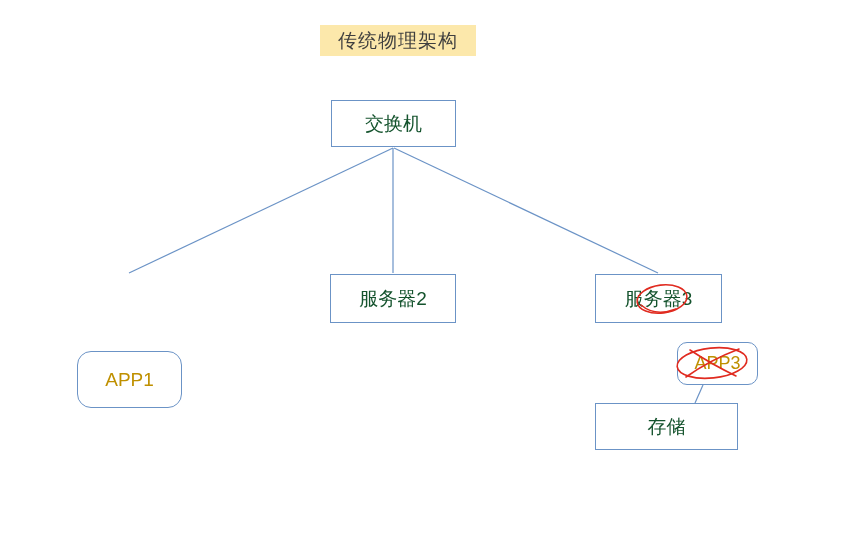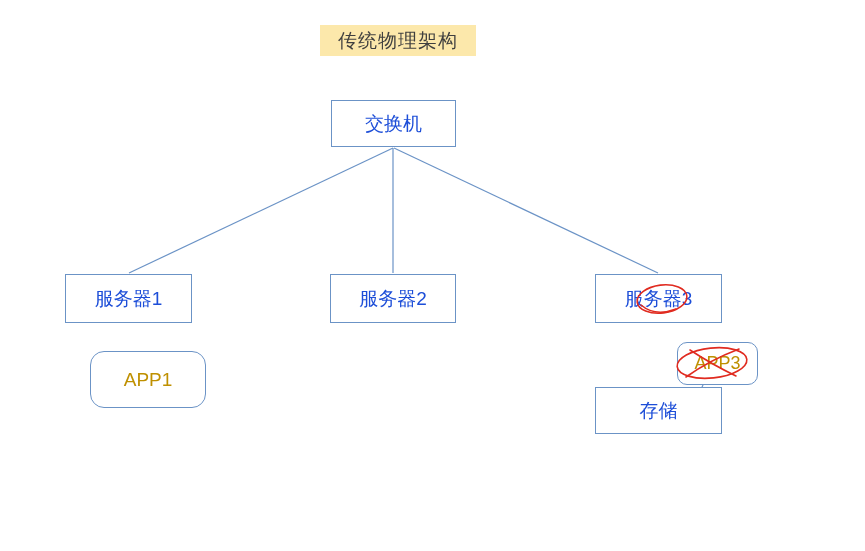--- a/index.html
+++ b/index.html
@@ -20,38 +20,38 @@
     background: #fce8ab;
     color: #3f3f3f;
     font-size: 19px;
     display: flex; align-items: center; justify-content: center;
     letter-spacing: 1px;
   }
   .node {
     position: absolute;
     background: #ffffff;
     border: 1px solid #6b93c6;
-    color: #1d4ed8;
+    color: #14532d;
     font-size: 19px;
     display: flex; align-items: center; justify-content: center;
   }
   .rect-node { border-radius: 0; }
   .app-node {
     border-radius: 14px;
     color: #bf9000;
     font-size: 19px;
   }
   #node-switch  { left: 331px; top: 100px; width: 125px; height: 47px; }
   #node-server1 { left: 65px;  top: 274px; width: 127px; height: 49px; }
   #node-server2 { left: 330px; top: 274px; width: 126px; height: 49px; }
   #node-server3 { left: 595px; top: 274px; width: 127px; height: 49px; }
-  #node-app1    { left: 90px;  top: 351px; width: 116px; height: 57px; }
+  #node-app1    { left: 77px;  top: 351px; width: 105px; height: 57px; }
   #node-app2    { left: 341px; top: 351px; width: 104px; height: 57px; }
   #node-app3    { left: 677px; top: 342px; width: 81px;  height: 43px; border-radius: 10px; font-size: 18px; }
-  #node-storage { left: 595px; top: 387px; width: 127px; height: 47px; }
+  #node-storage { left: 595px; top: 403px; width: 143px; height: 47px; }
   svg.overlay {
     position: absolute;
     left: 0; top: 0;
     width: 865px; height: 551px;
     pointer-events: none;
   }
   .connector { stroke: #6b93c6; stroke-width: 1.2; fill: none; }
   .scribble  { stroke: #e02b20; stroke-width: 1.6; fill: none; stroke-linecap: round; }
 </style>
 </head>
@@ -62,21 +62,20 @@
   <svg class="overlay" viewBox="0 0 865 551">
     <line class="connector" x1="393" y1="148" x2="129" y2="273"></line>
     <line class="connector" x1="393" y1="148" x2="393" y2="273"></line>
     <line class="connector" x1="394" y1="148" x2="658" y2="273"></line>
     <line class="connector" x1="703" y1="385" x2="695" y2="403"></line>
   </svg>
 
   <div class="title">传统物理架构</div>
 
   <div class="node rect-node" id="node-switch">交换机</div>
-  <div class="node rect-node" id="node-server1">服务器1</div>
   <div class="node rect-node" id="node-server2">服务器2</div>
   <div class="node rect-node" id="node-server3">服务器3</div>
   <div class="node app-node" id="node-app1">APP1</div>
   <div class="node app-node" id="node-app3">APP3</div>
   <div class="node rect-node" id="node-storage">存储</div>
 
   <svg class="overlay" viewBox="0 0 865 551">
 
     <g>
       <ellipse class="scribble" cx="662" cy="299" rx="25" ry="14" transform="rotate(-7 662 299)"></ellipse>

